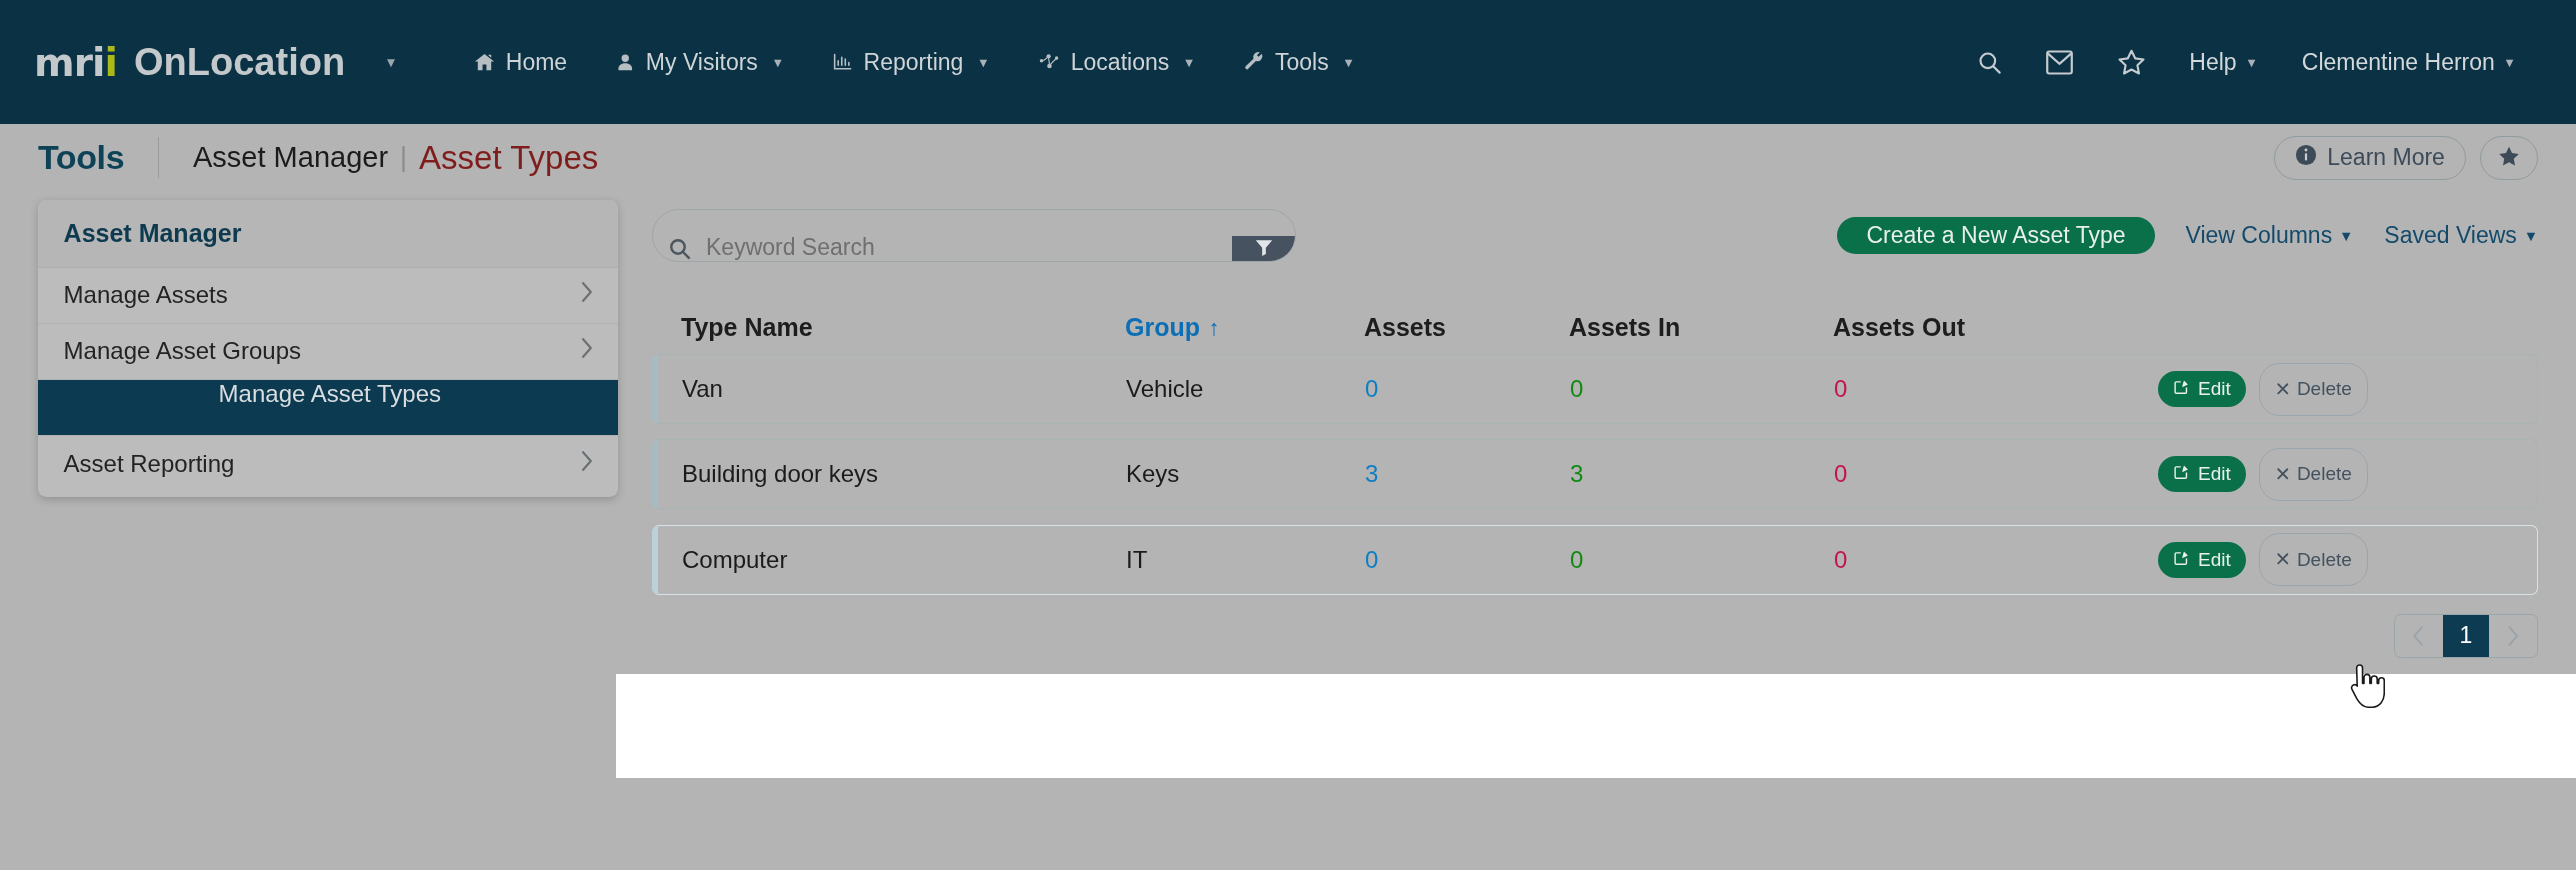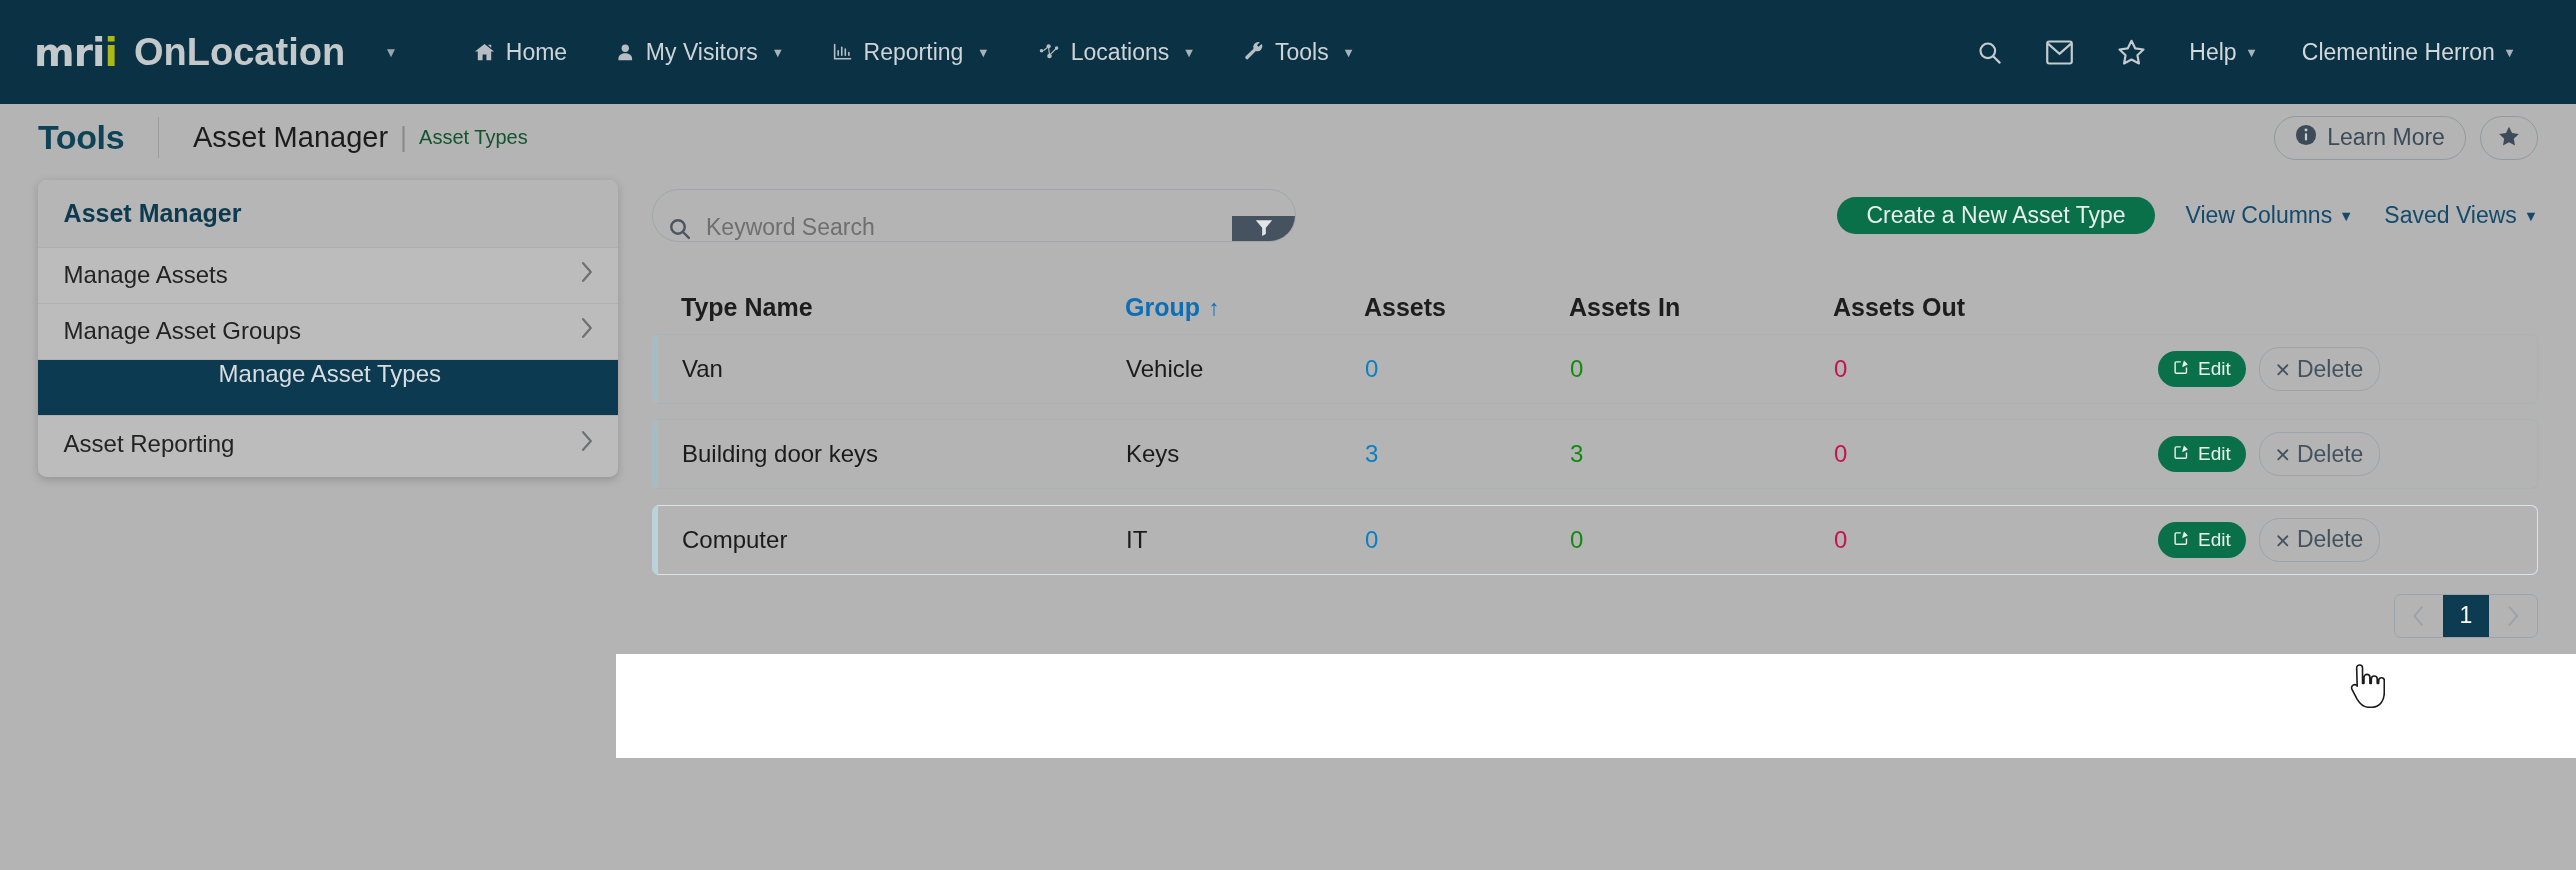--- a/index.html
+++ b/index.html
@@ -5,21 +5,21 @@
   * { box-sizing: border-box; margin: 0; padding: 0; }
   html, body {
     width: 2576px; height: 870px;
     background: #b4b4b4;
     font-family: "Liberation Sans", sans-serif;
     overflow: hidden;
   }
 
   
   .topnav {
-    height: 104px;
+    height: 124px;
     background: #0a3244;
     display: flex;
     align-items: center;
     padding: 0 38px 0 34px;
     position: relative;
   }
   .brand { display: flex; align-items: center; gap: 0px; }
   .logo-mri {
     font-size: 39px; font-weight: 700; letter-spacing: -0.9px;
     color: #c3c8cb; line-height: 1; font-family: "DejaVu Sans", sans-serif;
@@ -58,21 +58,21 @@
   .pagehead {
     height: 67px; display: flex; align-items: center;
     padding: 0 38px 0 38px; position: relative;
   }
   .ph-tools {
     font-size: 34px; font-weight: 700; color: #0d4257; letter-spacing: -0.4px;
   }
   .ph-sep { width: 0.9px; height: 41px; background: #9b9b9b; margin: 0 34px; }
   .ph-crumb1 { font-size: 29px; color: #1c1c1c; font-weight: 400; }
   .ph-pipe { font-size: 27px; color: #8c8c8c; margin: 0 12px; }
-  .ph-crumb2 { font-size: 20px; color: #14532d; }
+  .ph-crumb2 { font-size: 33px; color: #7f1d1d; }
 
   .ph-right { margin-left: auto; display: flex; align-items: center; gap: 13.6px; }
   .learnmore {
     border: 0.9px solid #909b9f; border-radius: 34px;
     height: 44px; padding: 0 20.5px;
     display: flex; align-items: center; gap: 10.2px;
     color: #3d4a57; font-size: 23px; cursor: pointer;
     background: transparent;
   }
   .star-btn {
@@ -195,22 +195,22 @@
     background: #0a7049; color: #eaf0ee;
     border: none; border-radius: 20.5px;
     height: 36px; padding: 0 15.4px;
     font-size: 19px; cursor: pointer;
     display: inline-flex; align-items: center; gap: 7.7px;
     font-family: "Liberation Sans", sans-serif;
   }
   .btn-delete {
     background: transparent; color: #44525f;
     border: 0.9px solid #9aa4ab; border-radius: 20.5px;
-    height: 44px; padding: 0 15.4px;
-    font-size: 23px; cursor: pointer;
+    height: 53px; padding: 0 15.4px;
+    font-size: 19px; cursor: pointer;
     display: inline-flex; align-items: center; gap: 7.7px;
     font-family: "Liberation Sans", sans-serif;
   }
 
   
   .highlight-band {
     position: absolute;
     left: -1.7px; right: -38px;
     top: 483px; height: 104px;
     background: #ffffff;

